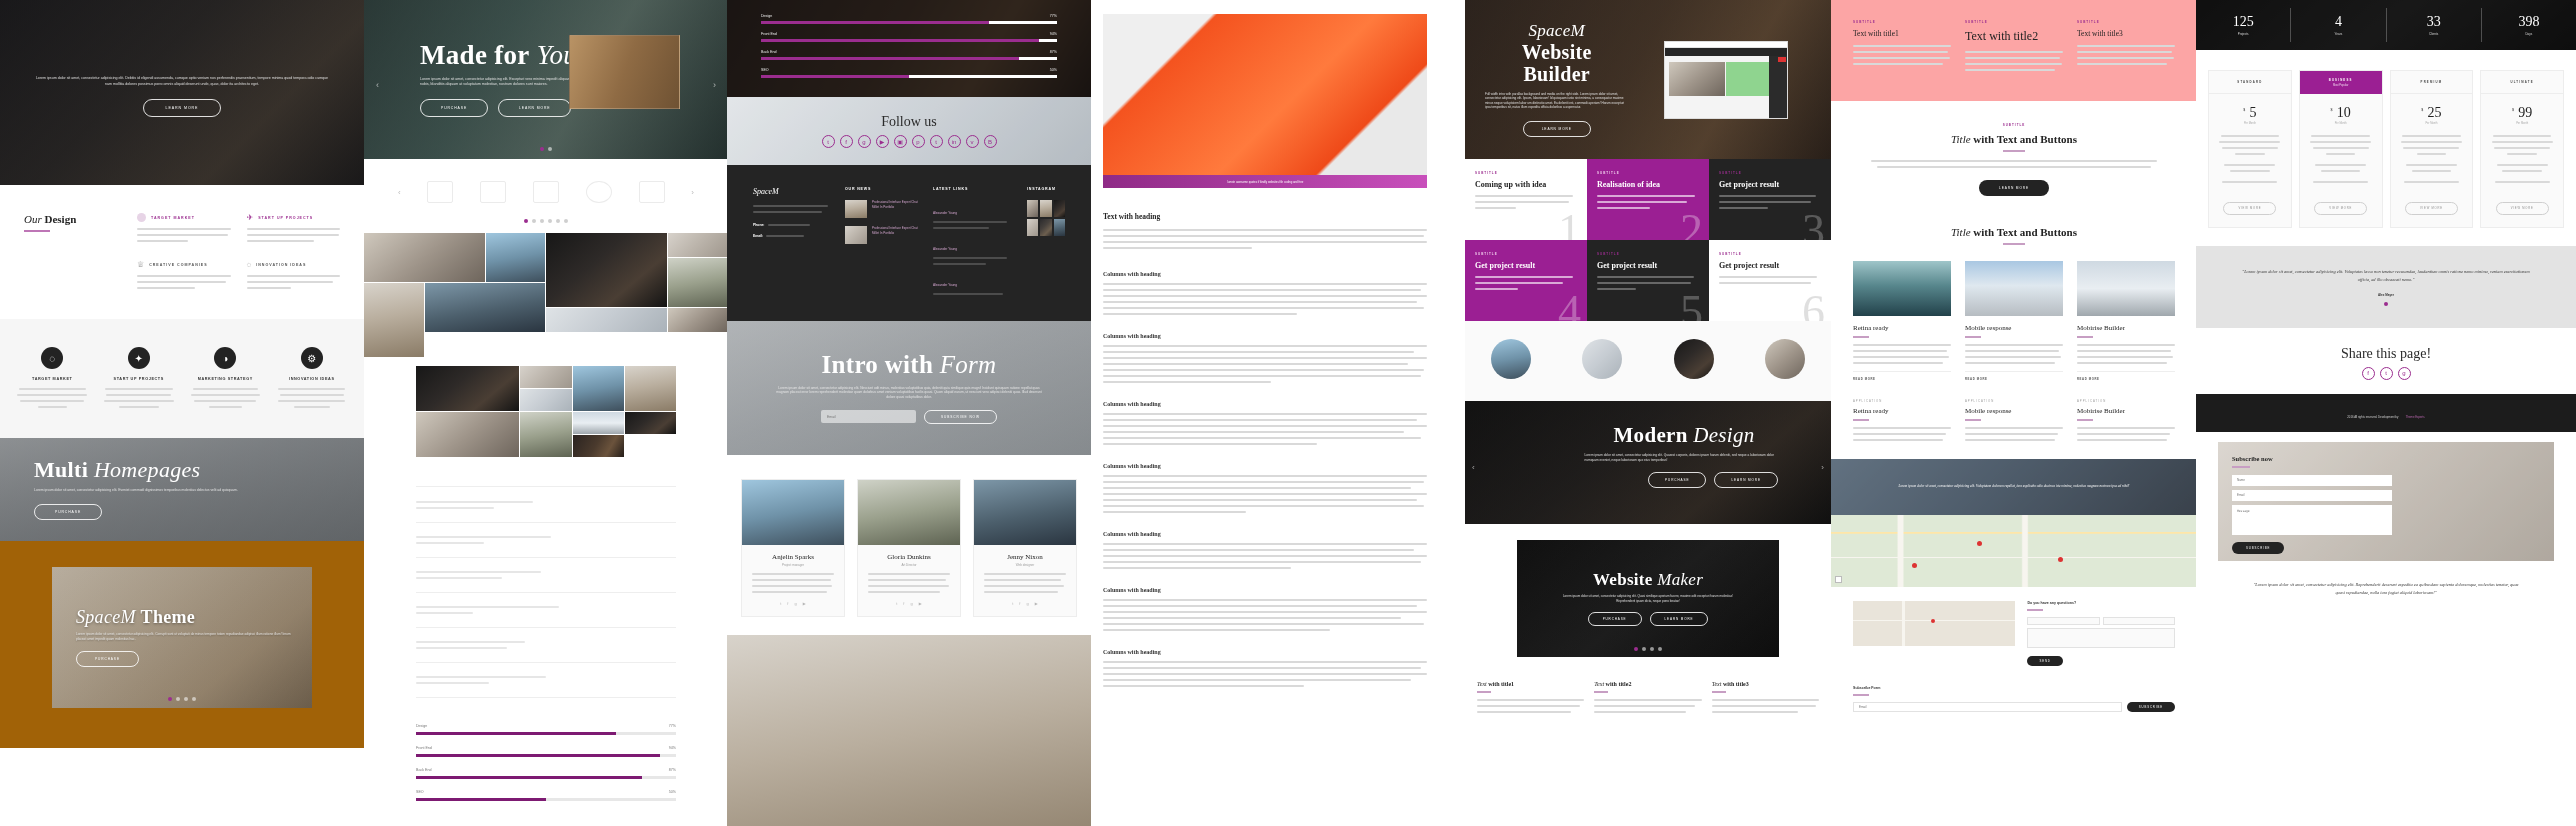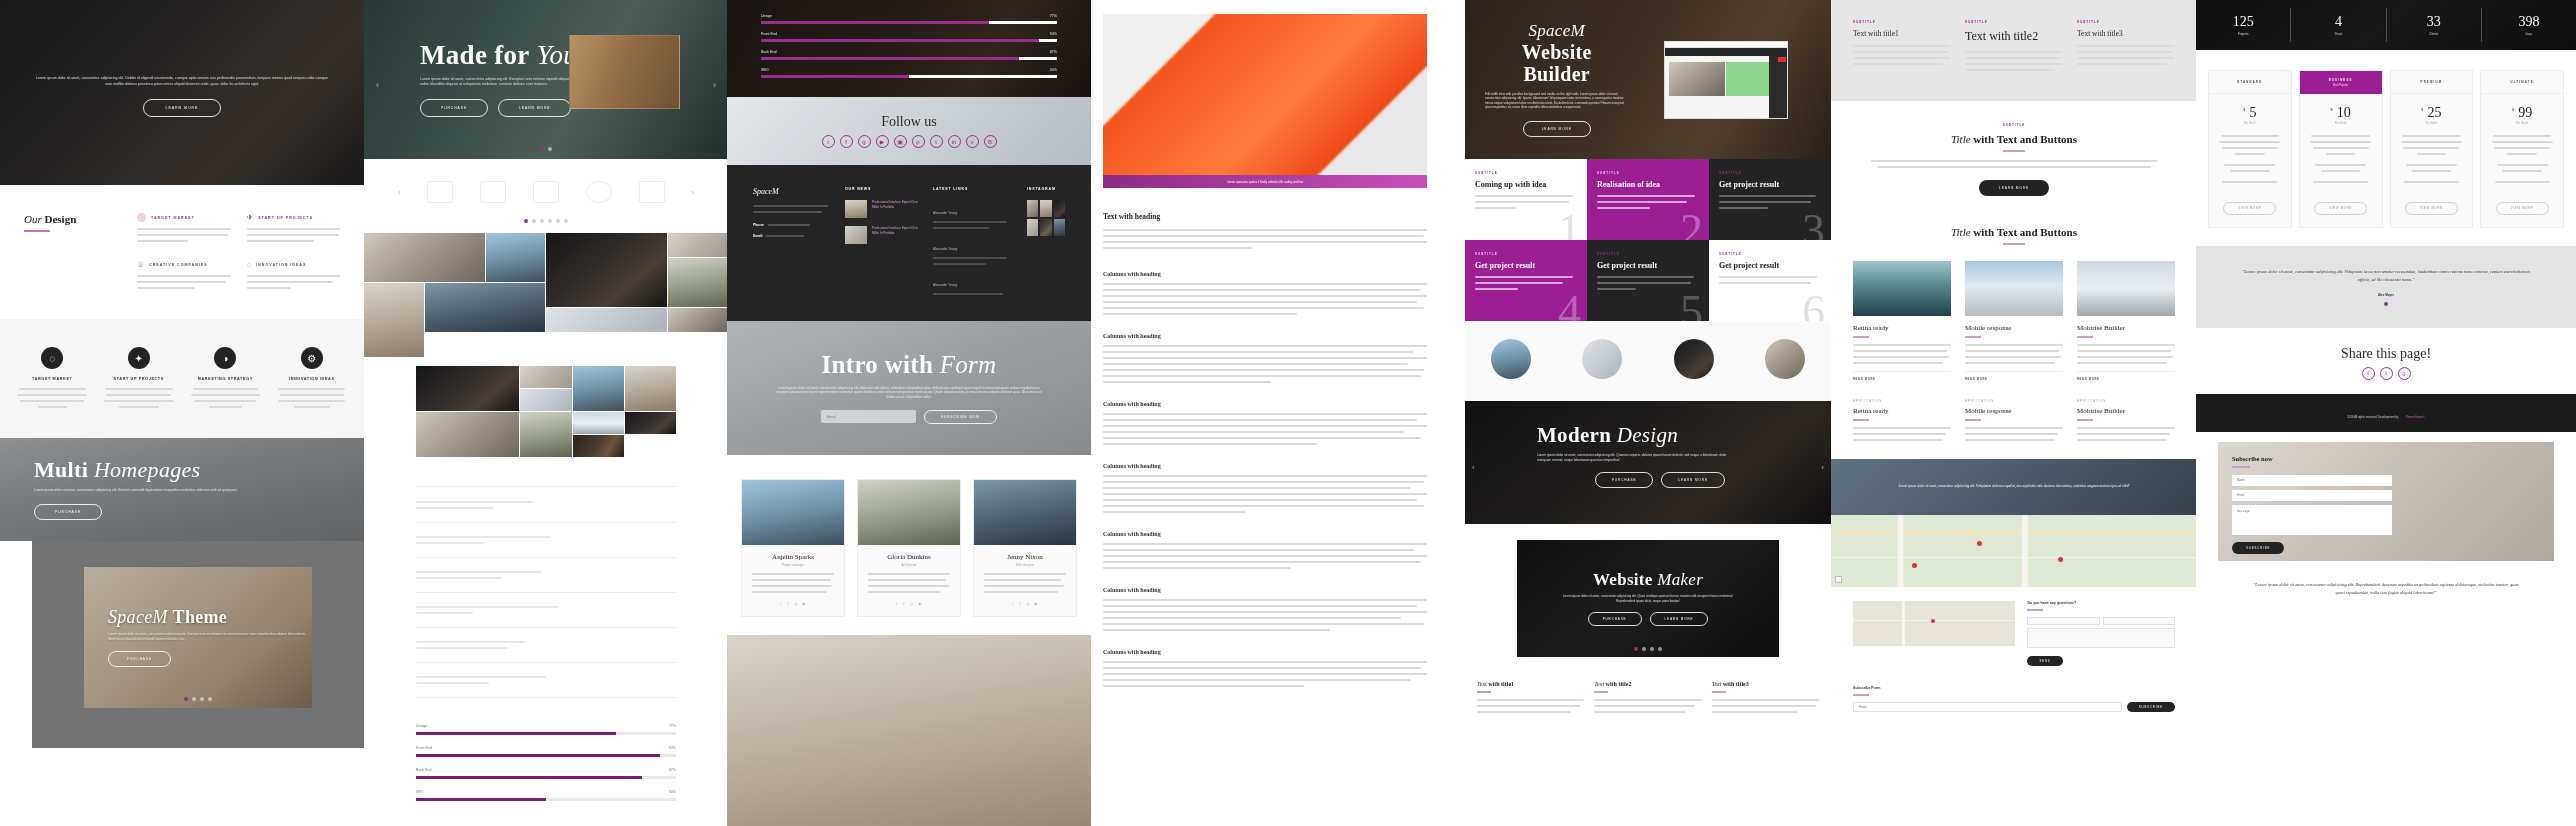--- a/index.html
+++ b/index.html
@@ -198,21 +198,21 @@
       <div class="hero-inner" style="align-items:flex-start;text-align:left;padding:0 0 0 34px;">
         <div class="h-title serif" style="font-size:22px;">
           <b>Multi</b>
           <i>Homepages</i>
         </div>
         <div class="h-sub" style="font-size:3.4px;margin-top:7px;max-width:258px;">Lorem ipsum dolor sit amet, consectetur adipisicing elit. Eveniet commodi dignissimos temporibus molestias delectus velit ad quisquam.</div>
         <div class="btn-o" style="margin-top:11px;padding:5px 20px;font-size:3.4px;">PURCHASE</div>
       </div>
     </div>
 
-    <div style="background:#737373;padding:26px 52px 40px;margin-left:32px;">
+    <div style="background:#a16207;padding:26px 52px 40px;">
       <div class="hero ph-imac" style="height:141px;">
         <div class="shade" style="background:linear-gradient(0deg,rgba(30,28,26,.18),rgba(30,28,26,.18));"></div>
         <div class="hero-inner" style="align-items:flex-start;text-align:left;padding:0 0 0 24px;justify-content:center;">
           <div class="h-title serif" style="font-size:18px;text-shadow:0 1px 3px rgba(0,0,0,.4);">
             <i>SpaceM</i>
             <b>Theme</b>
           </div>
           <div class="h-sub" style="font-size:3.2px;margin-top:6px;max-width:219px;text-shadow:0 1px 2px rgba(0,0,0,.4);">Lorem ipsum dolor sit amet, consectetur adipisicing elit. Corrupti sunt ut voluptati ab minus tempore totam repudiandae adipisci illum ratione illum! Ierum placeat amet impedit quam molestias hac.</div>
           <div class="btn-o" style="margin-top:10px;padding:5px 18px;font-size:3.2px;">PURCHASE</div>
         </div>
@@ -754,21 +754,21 @@
 
     <div style="background:#fafafa;padding:18px 26px 22px;display:flex;justify-content:space-between;">
       <span class="ph-port1" style="width:40px;height:40px;border-radius:50%;display:block;"></span>
       <span class="ph-white" style="width:40px;height:40px;border-radius:50%;display:block;"></span>
       <span class="ph-night" style="width:40px;height:40px;border-radius:50%;display:block;"></span>
       <span class="ph-gal" style="width:40px;height:40px;border-radius:50%;display:block;"></span>
     </div>
 
     <div class="hero ph-night" style="height:123px;">
       <div class="shade" style="background:linear-gradient(0deg,rgba(12,12,12,.45),rgba(12,12,12,.45));"></div>
-      <div class="hero-inner" style="align-items:flex-start;text-align:left;padding:0 0 12px 72px;">
+      <div class="hero-inner" style="align-items:center;text-align:left;padding:0 0 12px 72px;">
         <div class="h-title serif" style="font-size:21px;">
           <b>Modern</b>
           <i>Design</i>
         </div>
         <div class="h-sub" style="font-size:3.2px;margin-top:7px;max-width:199px;">Lorem ipsum dolor sit amet, consectetur adipisicing elit. Quaerat corporis, dolores ipsam harum deleniti, sed neque a laboriosam dolor numquam eveniet, neque laboriosam quo eius temporibus!</div>
         <div style="display:flex;gap:8px;margin-top:10px;margin-left:58px;">
           <div class="btn-o" style="padding:5px 16px;font-size:3.1px;">PURCHASE</div>
           <div class="btn-o" style="padding:5px 16px;font-size:3.1px;">LEARN MORE</div>
         </div>
       </div>
@@ -834,21 +834,21 @@
             <div class="ln" style="width:100%"></div>
             <div class="ln" style="width:97%"></div>
             <div class="ln" style="width:80%"></div>
           </div>
       </div>
     </div>
   </div>
 
   <div class="col" style="left:1831px;width:366px;height:827px;">
 
-    <div style="background:#e5e5e5;padding:20px 22px 26px;display:grid;grid-template-columns:repeat(3,1fr);gap:14px;">
+    <div style="background:#fca5a5;padding:20px 22px 26px;display:grid;grid-template-columns:repeat(3,1fr);gap:14px;">
       <div>
         <div class="lbl" style="font-size:3px;font-weight:700;">SUBTITLE</div>
         <div class="serif" style="font-size:7.5px;color:#232323;margin-top:5px;">Text with title1</div>
         <div style="margin-top:7px;">
             <div class="ln" style="width:100%"></div>
             <div class="ln" style="width:97%"></div>
             <div class="ln" style="width:99%"></div>
             <div class="ln" style="width:92%"></div>
           </div>
       </div>

